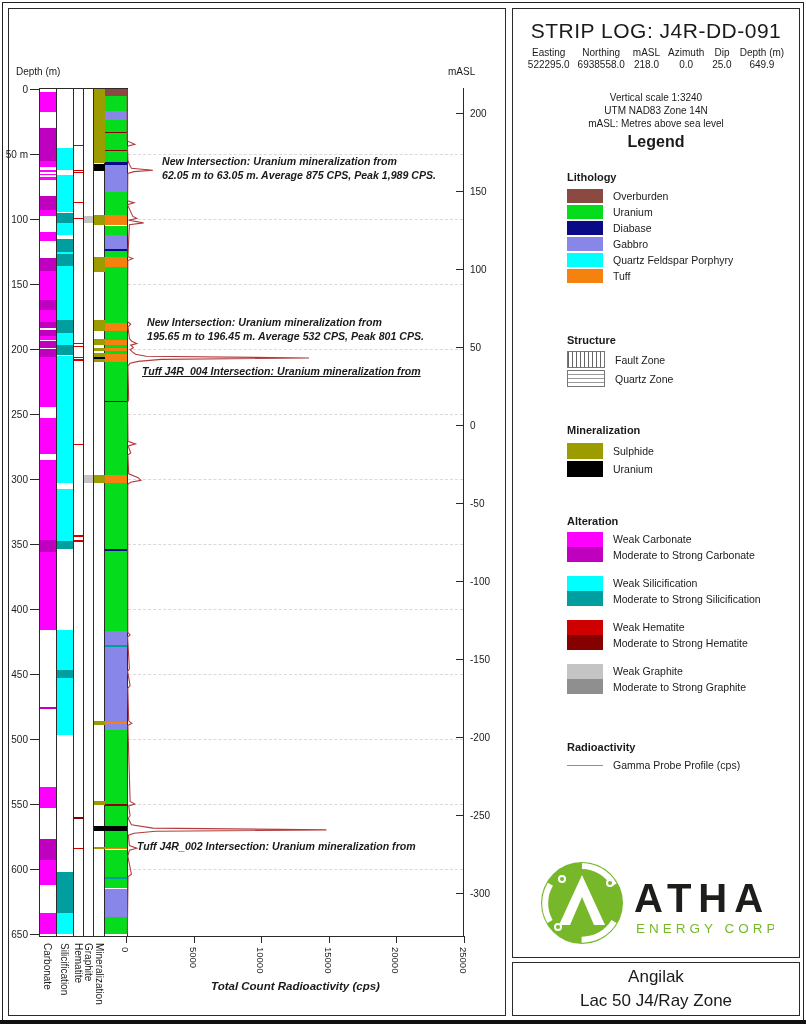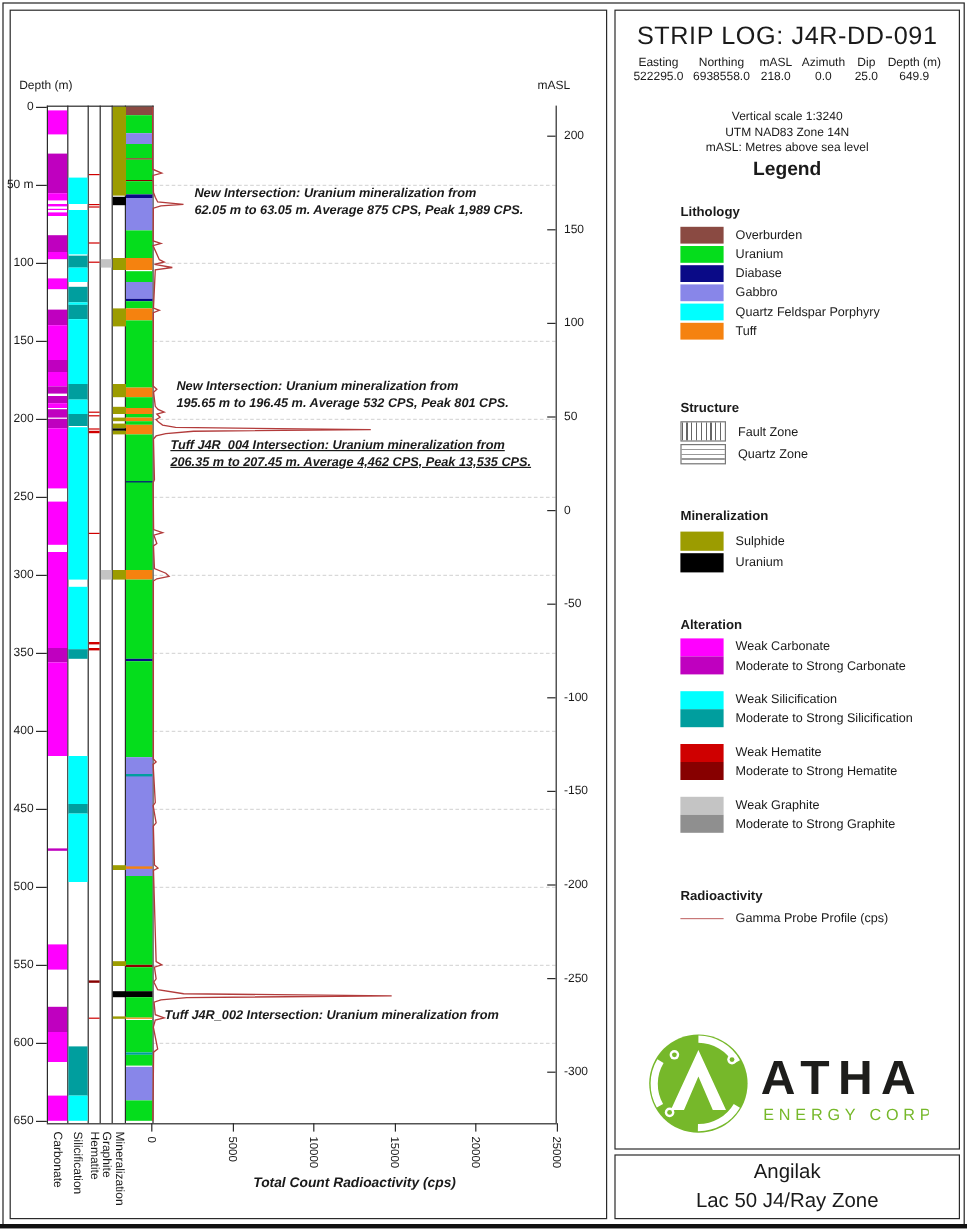--- a/index.html
+++ b/index.html
@@ -279,21 +279,20 @@
       <div class="anno" style="left: 162px; top: 155px;">
         <div>New Intersection: Uranium mineralization from</div>
         <div>62.05 m to 63.05 m. Average 875 CPS, Peak 1,989 CPS.</div>
       </div>
       <div class="anno" style="left: 147px; top: 316px;">
         <div>New Intersection: Uranium mineralization from</div>
         <div>195.65 m to 196.45 m. Average 532 CPS, Peak 801 CPS.</div>
       </div>
       <div class="anno" style="left: 142px; top: 365px; text-decoration: underline;">
         <div>Tuff J4R_004 Intersection: Uranium mineralization from</div>
-        <div>206.35 m to 207.45 m. Average 4,462 CPS, Peak 13,535 CPS.</div>
       </div>
       <div class="anno" style="left: 137px; top: 840px;">
         <div>Tuff J4R_002 Intersection: Uranium mineralization from</div>
       </div>
     </div>
 
   <svg id="gamma" class="abs" width="806" height="1024" viewBox="0 0 806 1024" style="left:0;top:0;pointer-events:none;">
     <path id="gamma-path" fill="none" stroke="#b23b3b" stroke-width="1.1" d="M127.2 89.0 L127.2 141.0 L134.8 144.3 L127.5 146.2 L127.9 160.5 L129.4 164.4 L131.4 168.3 L152.9 170.3 L134.1 171.6 L127.8 173.5 L127.6 200.8 L134.1 202.8 L127.5 204.7 L132.8 216.4 L136.8 218.3 L128.7 220.3 L143.6 222.9 L129.4 224.8 L127.9 256.7 L132.8 258.6 L127.8 260.6 L127.6 321.7 L130.7 324.3 L128.0 326.9 L129.4 338.6 L131.7 341.2 L136.8 343.5 L130.7 345.1 L133.4 347.7 L130.1 349.7 L132.1 351.6 L135.5 354.2 L146.3 356.2 L309.0 358.0 L161.2 359.4 L138.2 361.4 L130.1 363.3 L127.9 365.9 L128.7 399.7 L127.6 402.3 L128.0 441.3 L135.5 443.9 L128.2 445.9 L130.7 453.0 L127.9 454.9 L128.7 473.8 L138.2 477.7 L140.9 480.3 L130.7 482.3 L127.8 484.2 L127.8 632.4 L130.1 635.0 L127.6 637.0 L129.4 668.8 L127.6 671.4 L130.1 685.7 L127.8 688.3 L128.7 720.8 L131.7 723.4 L127.9 725.4 L130.1 801.4 L134.8 804.0 L128.7 806.0 L130.1 815.7 L128.2 818.3 L131.4 824.8 L153.0 828.1 L326.4 829.9 L155.7 831.3 L134.1 833.3 L128.4 835.2 L129.4 845.6 L136.8 848.2 L129.4 850.1 L127.8 856.0 L131.4 874.2 L128.0 876.8 L127.4 931.4 L127.2 934.0"></path>
   </svg>
 

